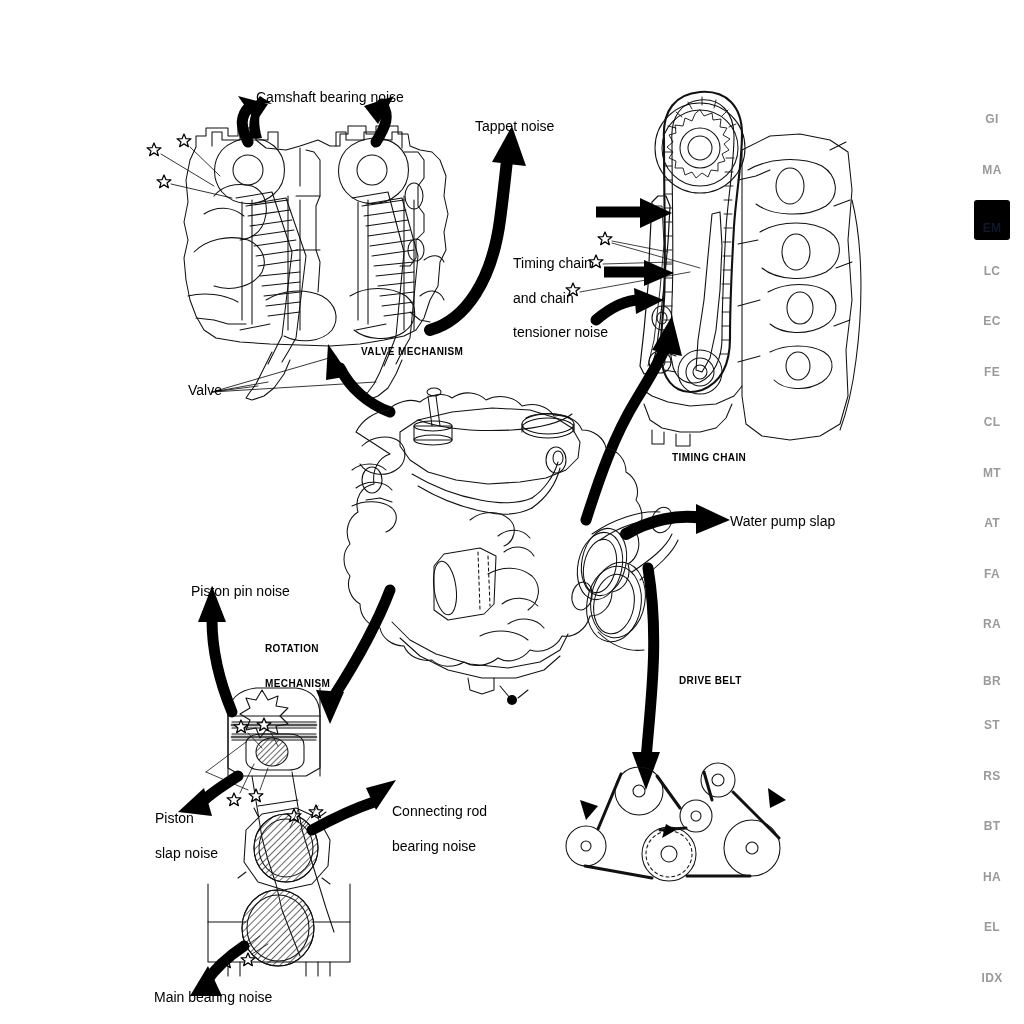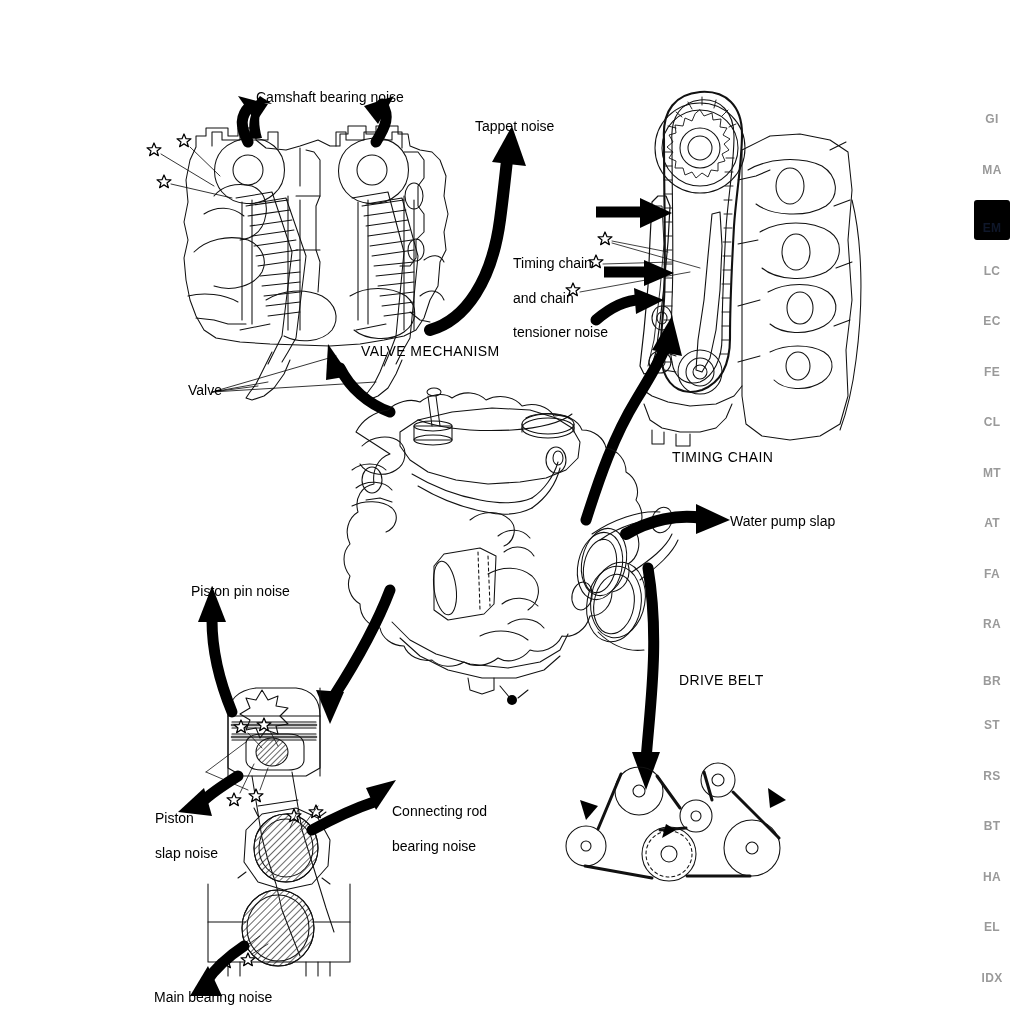--- a/index.html
+++ b/index.html
@@ -95,22 +95,22 @@
   .callout {
     position: absolute;
     color: #000;
     font-family: "Liberation Sans", sans-serif;
     font-size: 14px;
     line-height: 11.5px;
     white-space: pre;
     font-weight: normal;
   }
   .callout.bold {
-    font-weight: normal;
-    font-size: 14px;
+    font-weight: bold;
+    font-size: 10px;
     letter-spacing: 0.4px;
   }
 </style>
 </head>
 <body>
 
 <div id="page">
 
 
   <div id="diagram">
@@ -516,20 +516,24 @@
   </div>
 
   <div class="callout bold" style="left:672px; top:452px;">TIMING CHAIN</div>
 
   <div class="callout" style="left:730px; top:516px;">Water pump slap</div>
 
   <div class="callout bold" style="left:663px; top:675px;padding-left:16px;">DRIVE BELT</div>
 
   <div class="callout" style="left:191px; top:586px;">Piston pin noise</div>
 
+  <div class="callout bold" style="left:265px; top:620px;">
+    <div>ROTATION</div>
+    <div>MECHANISM</div>
+  </div>
 
   <div class="callout" style="left:155px; top:790px;">
     <div>Piston</div>
     <div>slap noise</div>
   </div>
 
   <div class="callout" style="left:392px; top:783px;">
     <div>Connecting rod</div>
     <div>bearing noise</div>
   </div>

